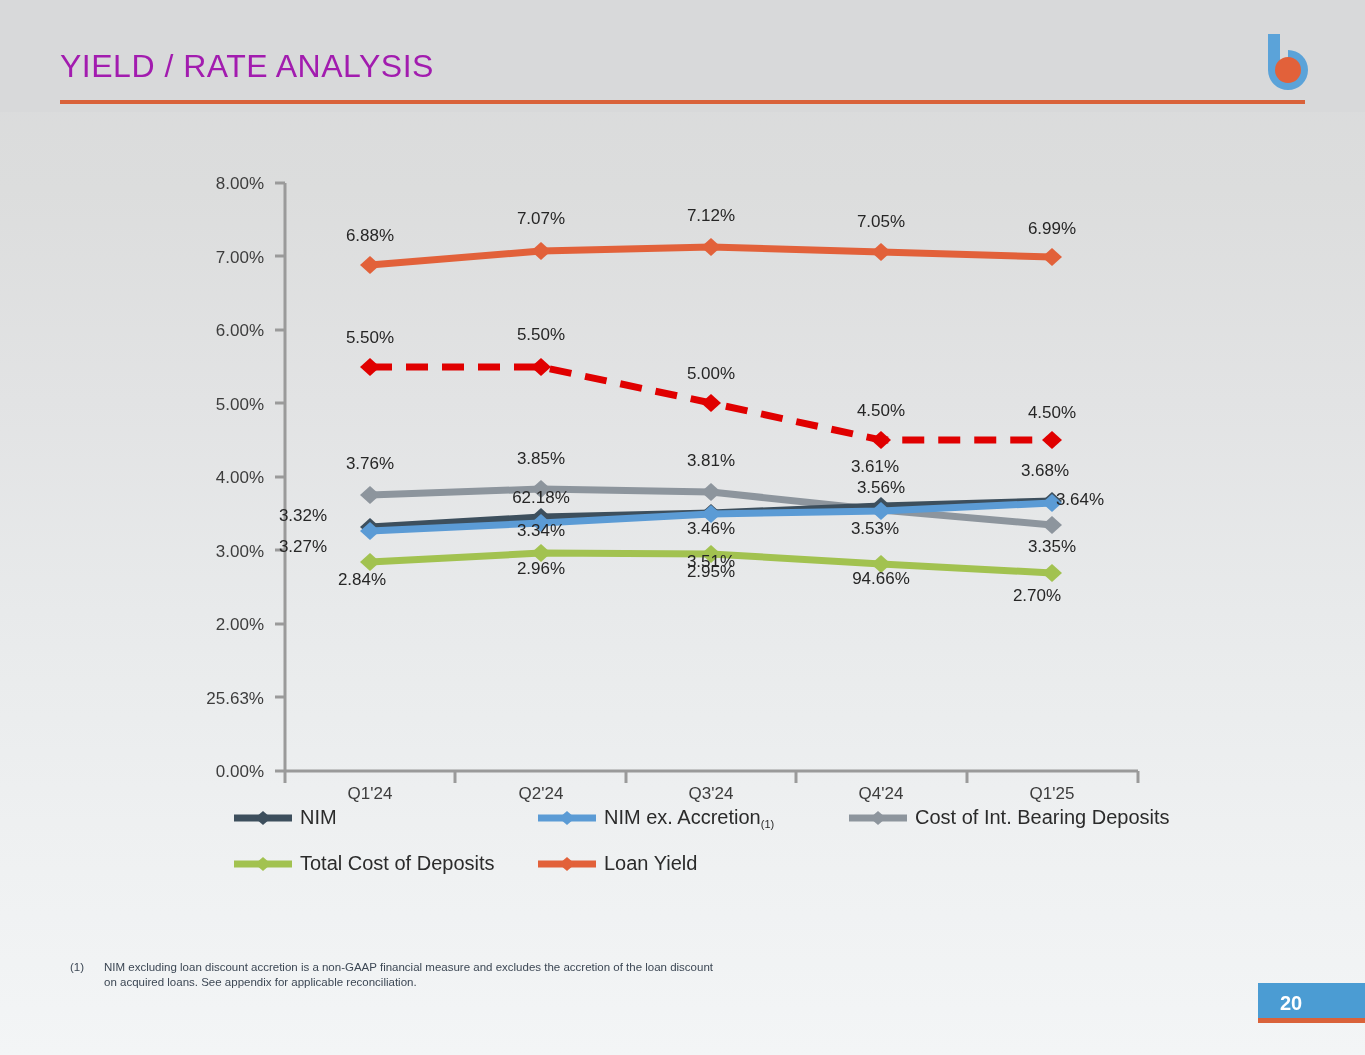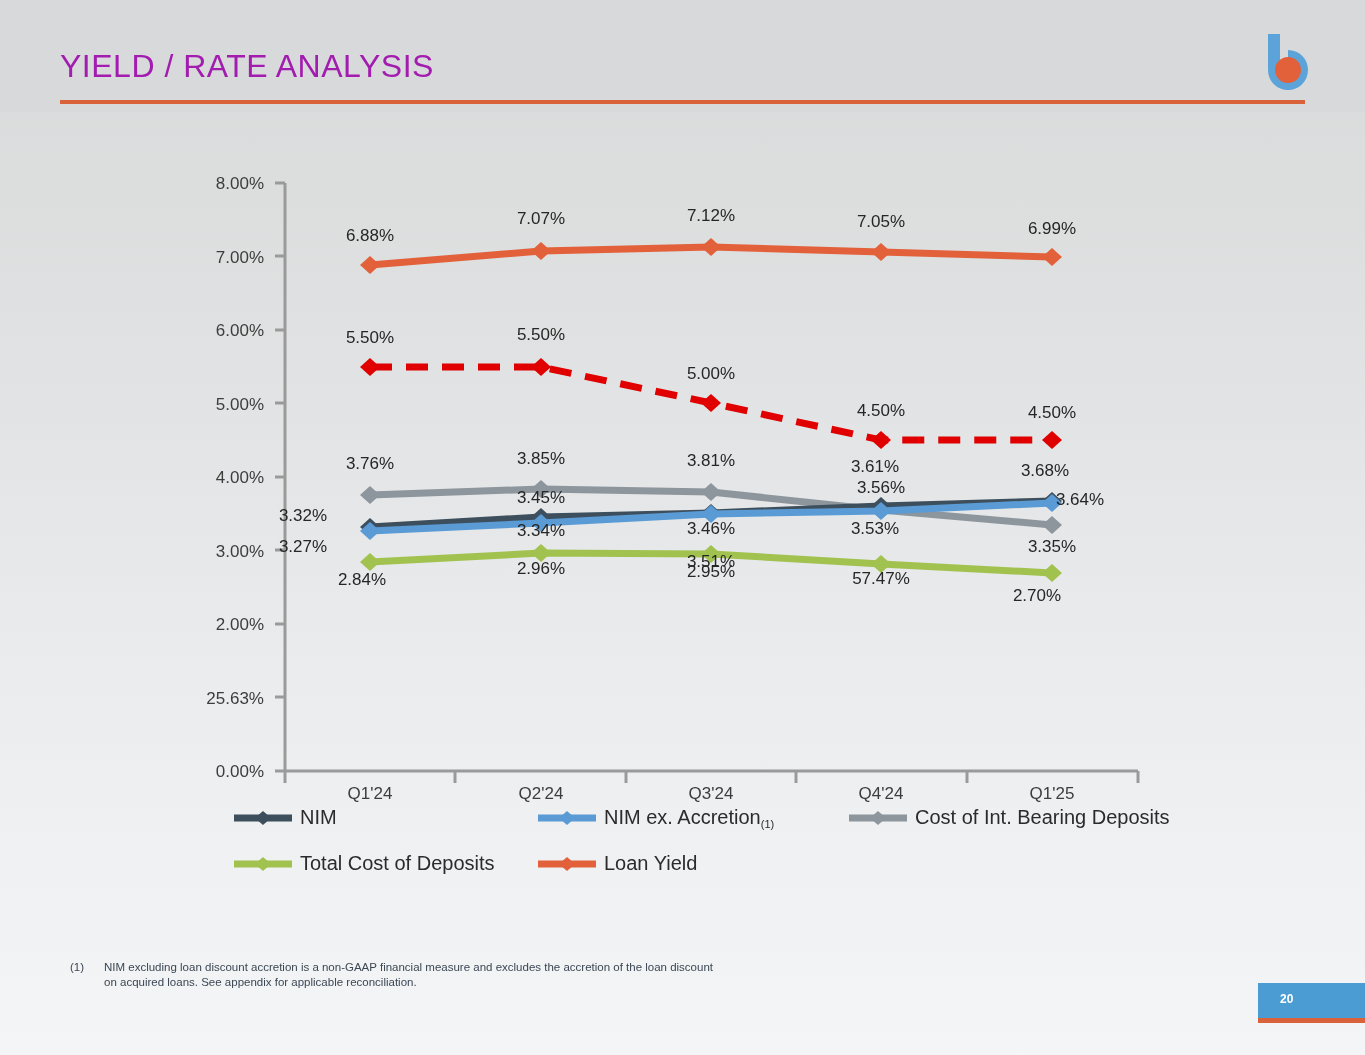--- a/index.html
+++ b/index.html
@@ -139,21 +139,21 @@
     top: 983px;
     width: 107px;
     height: 40px;
     background: #4b9cd3;
   }
   #page-badge-num {
     position: absolute;
     left: 22px;
     top: 9px;
     color: #ffffff;
-    font-size: 12px;
+    font-size: 20px;
     font-weight: bold;
   }
   #page-badge-bar {
     position: absolute;
     left: 0;
     bottom: 0;
     width: 107px;
     height: 5px;
     background: #d9623a;
   }
@@ -295,35 +295,35 @@
   <div class="dlabel" style="left:836px; top:289px;">4.50%</div>
   <div class="dlabel" style="left:1007px; top:291px;">4.50%</div>
 
   <div class="dlabel" style="left:325px; top:342px;">3.76%</div>
   <div class="dlabel" style="left:496px; top:337px;">3.85%</div>
   <div class="dlabel" style="left:666px; top:339px;">3.81%</div>
   <div class="dlabel" style="left:836px; top:366px;">3.56%</div>
   <div class="dlabel" style="left:1007px; top:425px;">3.35%</div>
 
   <div class="dlabel" style="left:258px; top:394px;">3.32%</div>
-  <div class="dlabel" style="left:496px; top:376px;">3.45%</div>
+  <div class="dlabel" style="left:496px; top:376px;">62.18%</div>
   <div class="dlabel" style="left:666px; top:440px;">3.51%</div>
   <div class="dlabel" style="left:830px; top:345px;">3.61%</div>
   <div class="dlabel" style="left:1000px; top:349px;">3.68%</div>
 
   <div class="dlabel" style="left:258px; top:425px;">3.27%</div>
   <div class="dlabel" style="left:496px; top:409px;">3.34%</div>
   <div class="dlabel" style="left:666px; top:407px;">3.46%</div>
   <div class="dlabel" style="left:830px; top:407px;">3.53%</div>
   <div class="dlabel" style="left:1035px; top:378px;">3.64%</div>
 
   <div class="dlabel" style="left:317px; top:458px;">2.84%</div>
   <div class="dlabel" style="left:496px; top:447px;">2.96%</div>
   <div class="dlabel" style="left:666px; top:450px;">2.95%</div>
-  <div class="dlabel" style="left:836px; top:457px;">57.47%</div>
+  <div class="dlabel" style="left:836px; top:457px;">94.66%</div>
   <div class="dlabel" style="left:992px; top:474px;">2.70%</div>
 </div>
 
 <div id="legend">
 
   <div class="legend-item" style="left:0px; top:0px;">
     <span class="legend-swatch">
       <svg width="62" height="20">
           <line x1="2" y1="10" x2="60" y2="10" stroke="#3d4f5d" stroke-width="7"></line>
           <polygon points="31,3 39,10 31,17 23,10" fill="#3d4f5d"></polygon>

